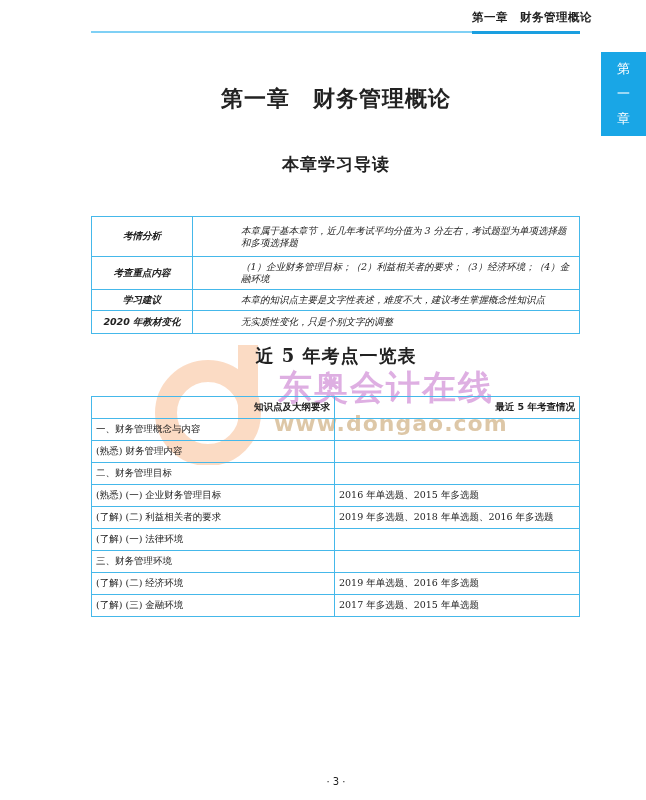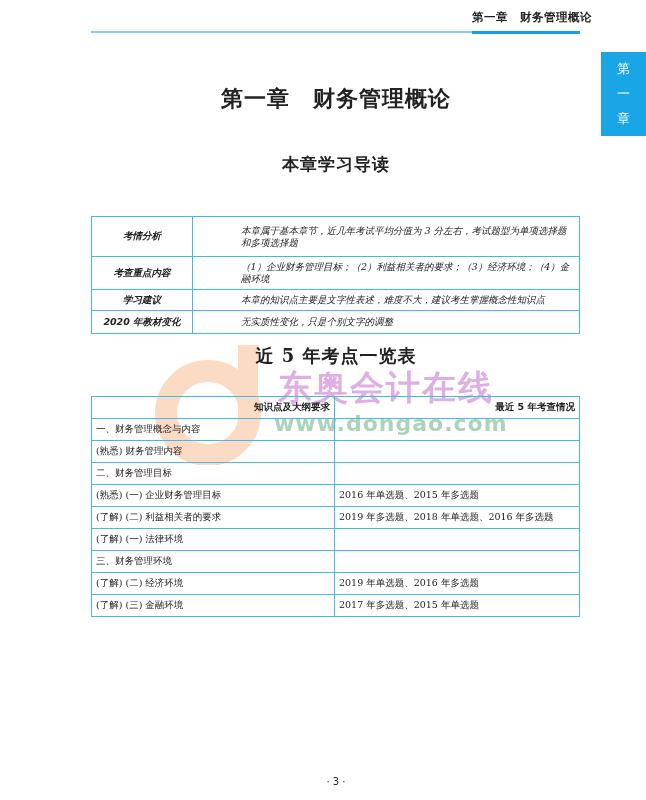--- a/index.html
+++ b/index.html
@@ -27,21 +27,21 @@
   .t2 { top:396px; }
   .t2 th { height:21px; font-family:"DejaVu Sans","Liberation Sans",sans-serif; font-weight:bold; font-size:9.5px;text-align:right; }
   .t2 td { height:21px;margin-top:48px; }
   .t2 .c1 { width:234px; }
   .page-no { position:absolute; top:776px; left:0; width:672px; text-align:center; font-size:10px;
              font-family:"DejaVu Sans","Liberation Sans",sans-serif; }
   .watermark { position:absolute; left:150px; top:345px; width:340px; height:120px; pointer-events:none; opacity:0.35; }
   .wm-text1 { position:absolute; left:128px; top:20px; font-family:"DejaVu Sans","Liberation Sans",sans-serif; font-weight:bold;
               font-size:34px; color:#a21caf; letter-spacing:2px; white-space:nowrap; }
   .wm-text2 { position:absolute; left:124px; top:66px; font-family:"DejaVu Sans","Liberation Sans",sans-serif; font-weight:bold;
-              font-size:22px; color:#15803d; letter-spacing:1px; white-space:nowrap; }
+              font-size:22px; color:#a16207; letter-spacing:1px; white-space:nowrap; }
   .wm-logo { position:absolute; left:0; top:0; width:120px; height:120px; }
 </style>
 </head>
 <body>
 
 <div class="run-head">第一章　财务管理概论</div>
 <div class="rule-light"></div>
 <div class="rule-dark"></div>
 
 <div class="side-tab">

